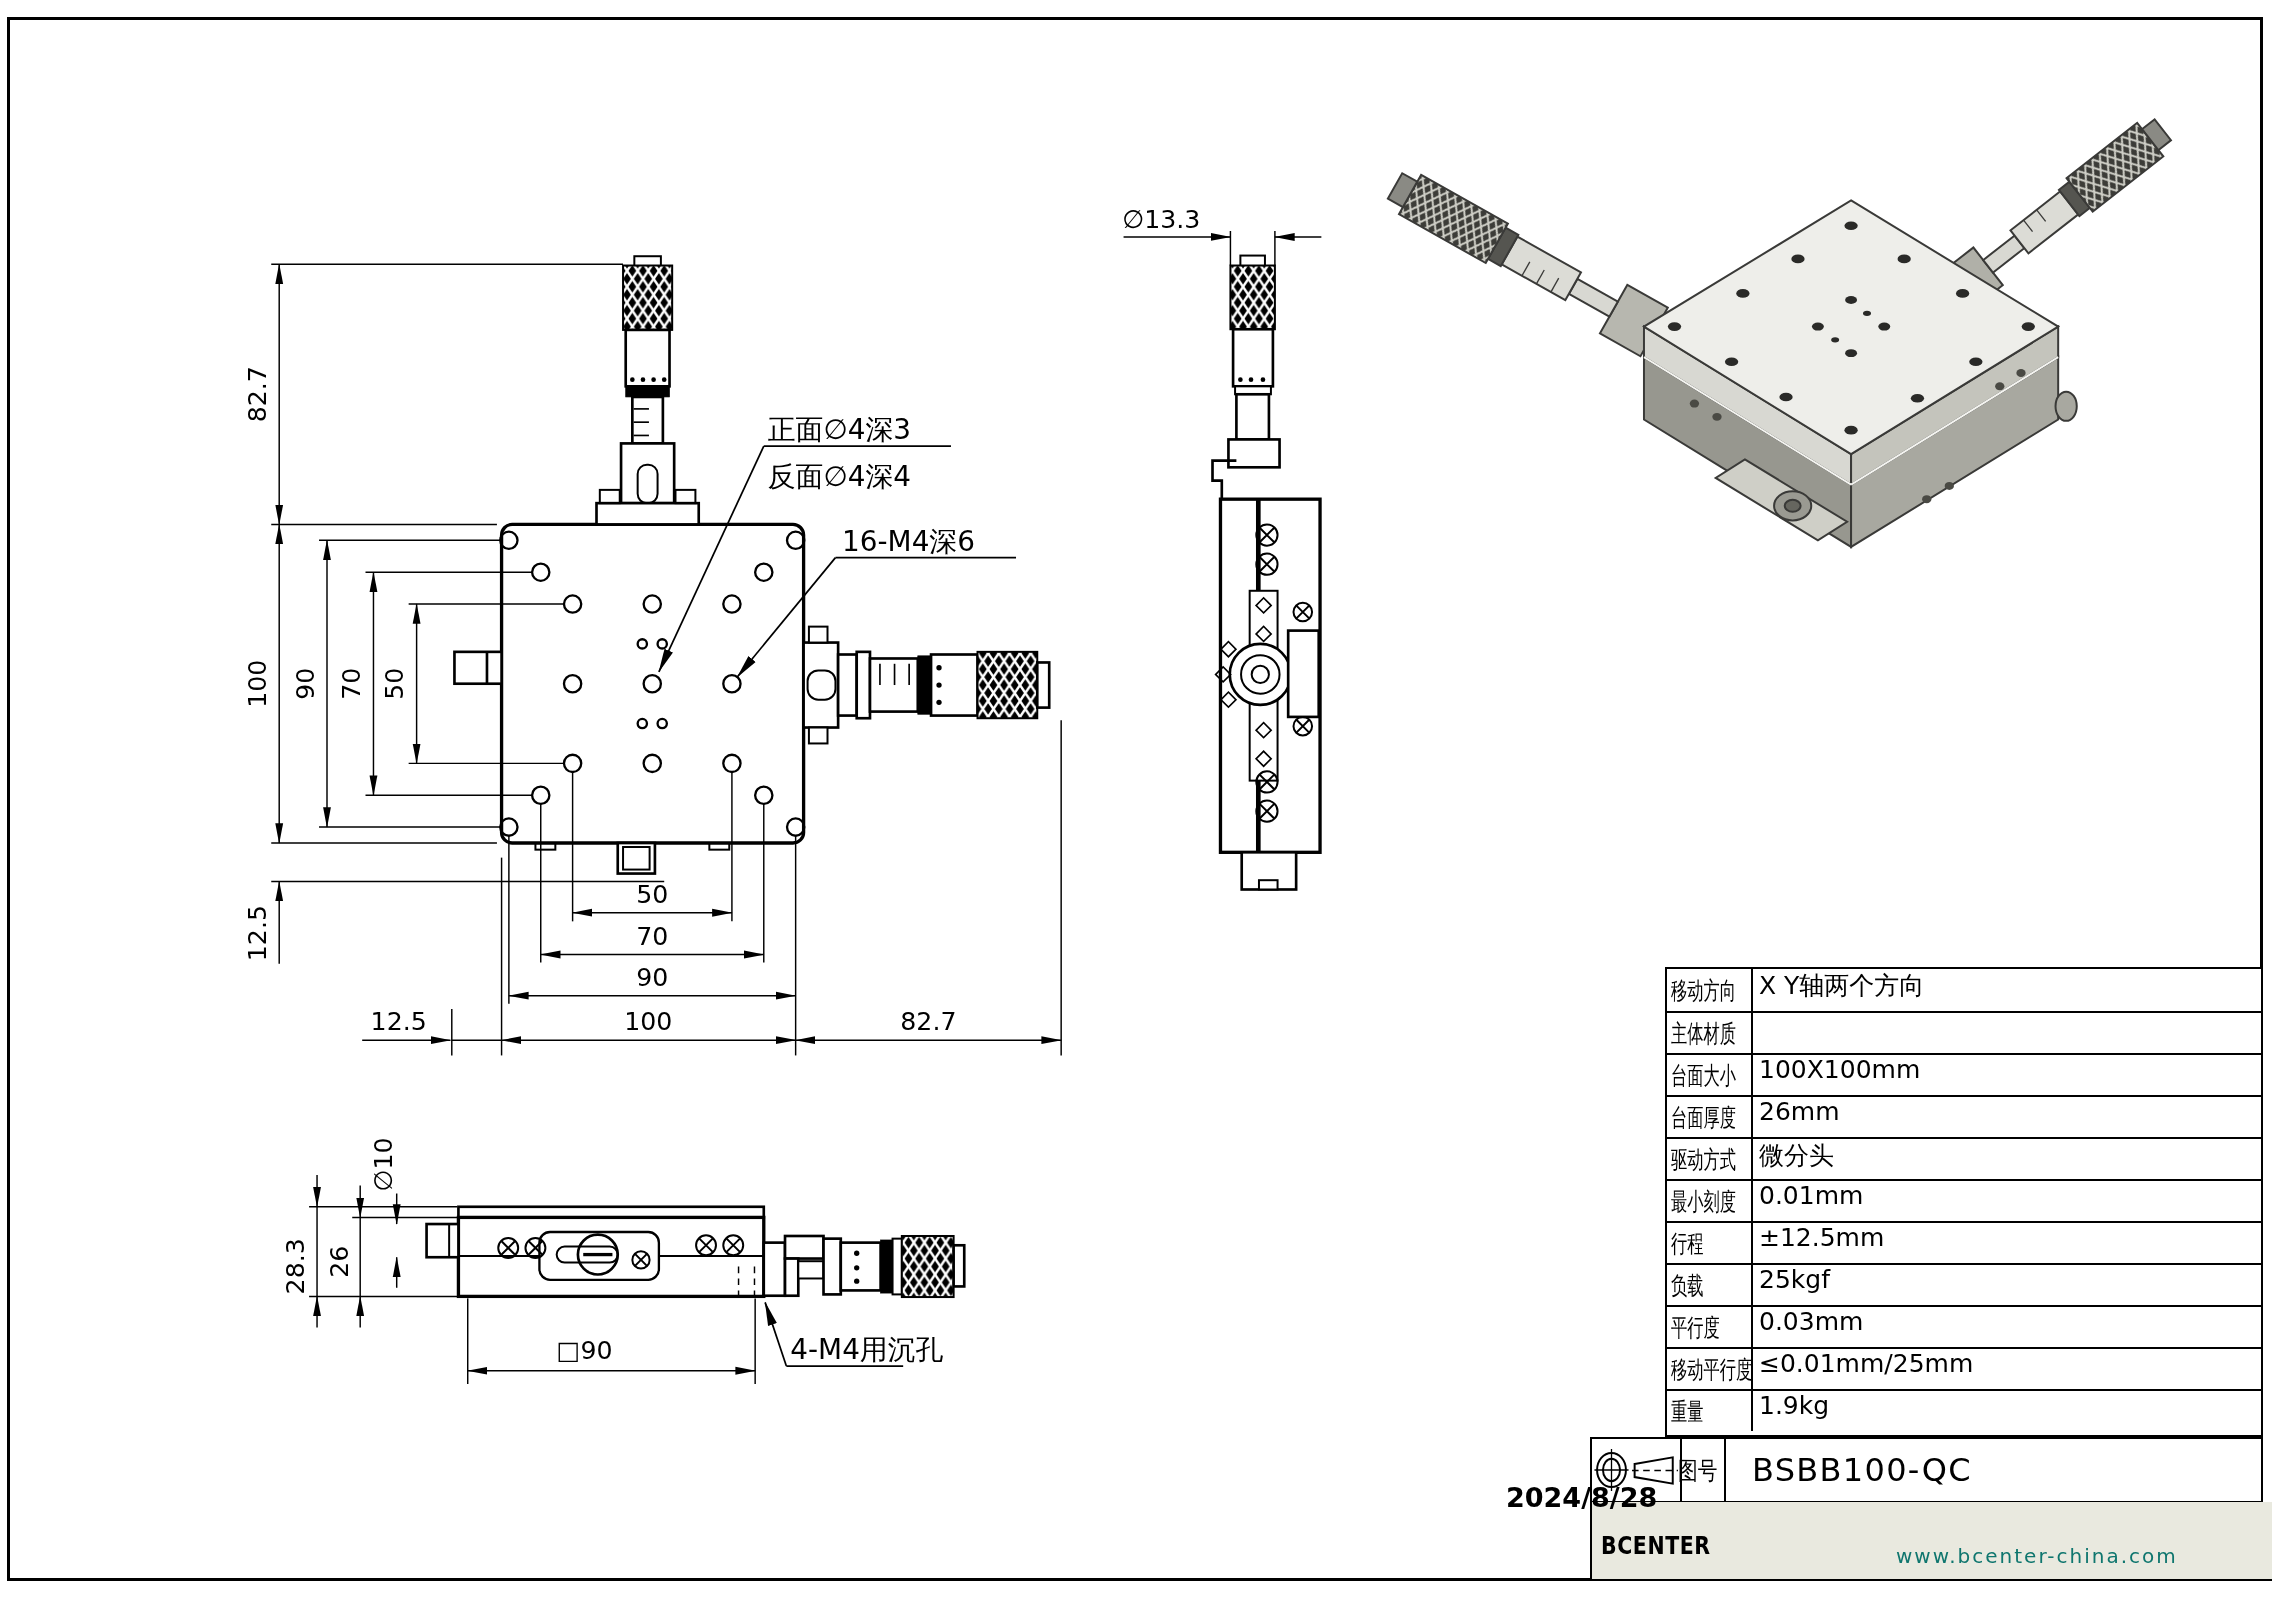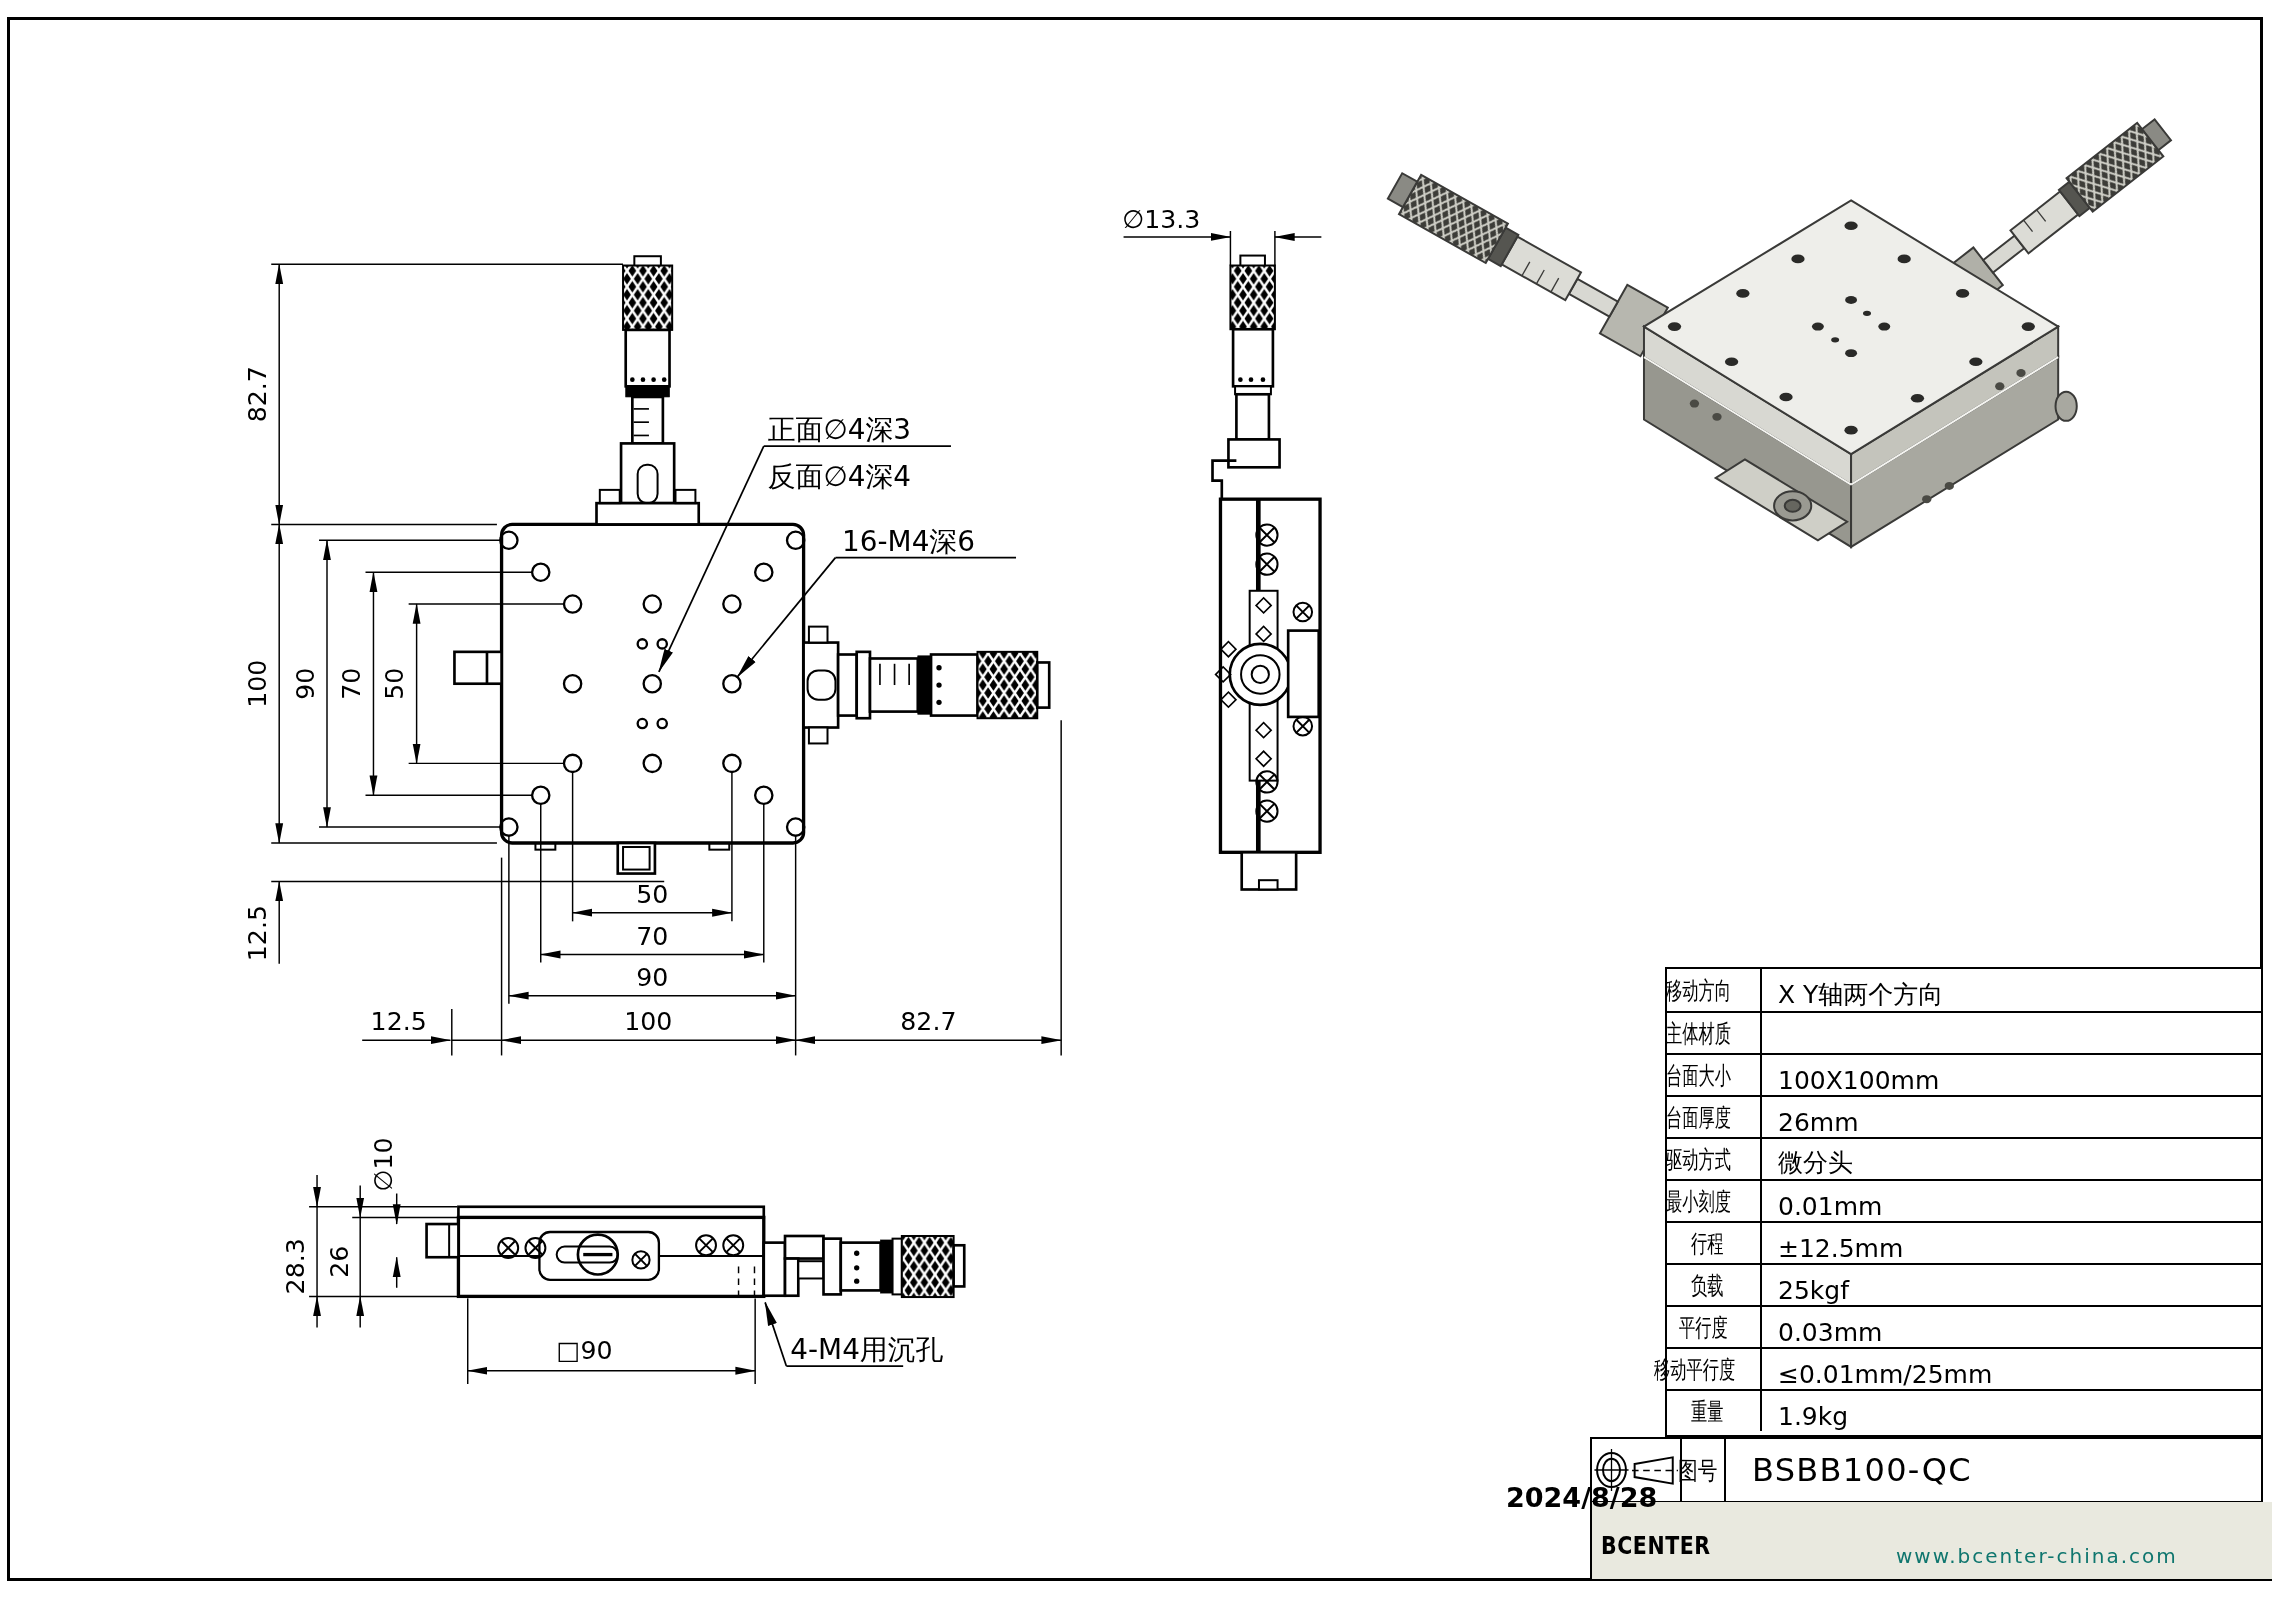--- a/index.html
+++ b/index.html
@@ -7,23 +7,23 @@
           font-family:"DejaVu Sans",sans-serif;color:#000;}
   #frame{position:absolute;left:6.6px;top:16.6px;width:2256px;height:1564px;
          border:3.3px solid #000;box-sizing:border-box;}
   svg text{font-family:"DejaVu Sans",sans-serif;fill:#000;}
   .dwg{position:absolute;left:0;top:0;}
   
   #spec{position:absolute;left:1665px;top:967px;width:598px;height:470px;
         border:2.7px solid #000;box-sizing:border-box;background:#fff;}
   .srow{display:flex;height:42px;border-top:2px solid #000;box-sizing:border-box;}
   .srow:first-child{border-top:none;}
-  .scell-l{width:95px;border-right:2px solid #000;box-sizing:border-box;
-           display:flex;align-items:center;padding-left:4px;overflow:visible;justify-content:center;}
-  .scell-v{flex:1;display:flex;align-items:flex-end;padding-left:16px;}
+  .scell-l{width:86px;border-right:2px solid #000;box-sizing:border-box;
+           display:flex;align-items:center;padding-left:4px;overflow:visible;}
+  .scell-v{flex:1;display:flex;align-items:flex-start;padding-left:6px;}
   .cn{display:inline-block;transform:scaleX(0.66);transform-origin:0 50%;
       white-space:nowrap;font-size:24.6px;}
   .val{font-size:25px;white-space:nowrap;letter-spacing:0px;}
   
   #trow{position:absolute;left:1590px;top:1437px;width:673px;height:66px;
         border:2.7px solid #000;box-sizing:border-box;display:flex;background:#fff;justify-content:flex-end;}
   .tcell-sym{width:90px;border-right:2px solid #000;box-sizing:border-box;
              display:flex;align-items:center;justify-content:space-evenly;}
   .tcell-no{width:44px;border-right:2px solid #000;box-sizing:border-box;
             display:flex;align-items:center;justify-content:center;}

